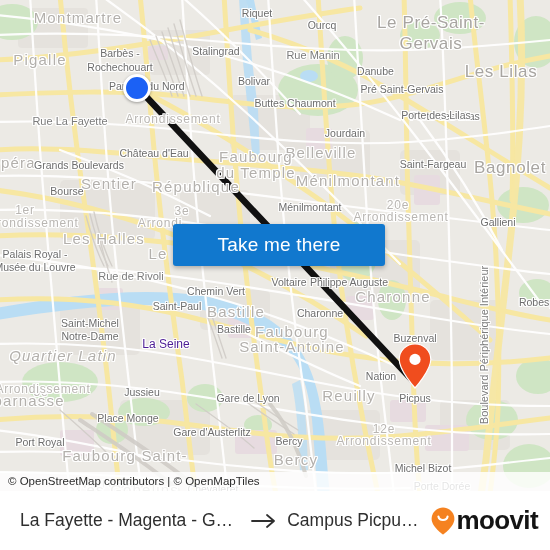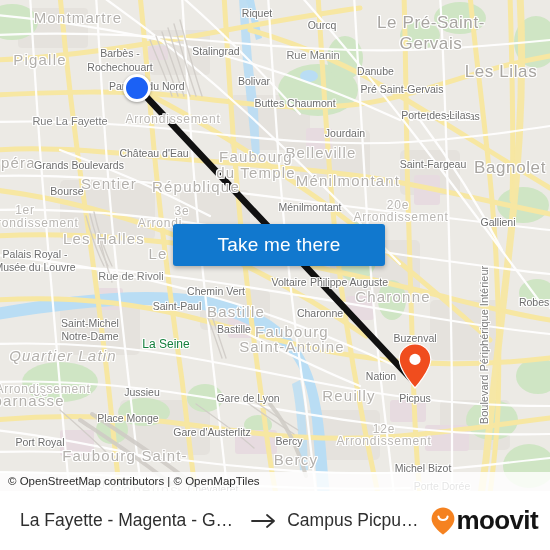--- a/index.html
+++ b/index.html
@@ -31,21 +31,21 @@
       0 1px 0 rgba(255,255,255,.95), 0 -1px 0 rgba(255,255,255,.95),
       1px 1px 0 rgba(255,255,255,.95), -1px -1px 0 rgba(255,255,255,.95),
       1px -1px 0 rgba(255,255,255,.95), -1px 1px 0 rgba(255,255,255,.95);
     pointer-events: none;
   }
   .lbl.place   { font-size: 10.5px; color:#6d6d6d; }
   .lbl.suburb  { font-size: 15px; color:#b3b0ac; letter-spacing: 1.2px; }
   .lbl.town    { font-size: 17px; color:#a8a5a1; letter-spacing: .6px; }
   .lbl.arr     { font-size: 12px; color:#b9b6b2; letter-spacing: .8px; text-align:center; }
   .lbl.street  { font-size: 11px; color:#7b7b7b; font-style: normal; }
-  .lbl.water   { font-size: 12px; color:#15803d; }
+  .lbl.water   { font-size: 12px; color:#4c1d95; }
 
   
   #route-svg { position:absolute; left:0; top:0; width:550px; height:491px; pointer-events:none; }
 
   
   #origin-marker {
     position:absolute; left:137px; top:88px;
     width: 28px; height:28px; margin-left:-14px; margin-top:-14px;
     border-radius: 50%;
     background: #1b61f5;

